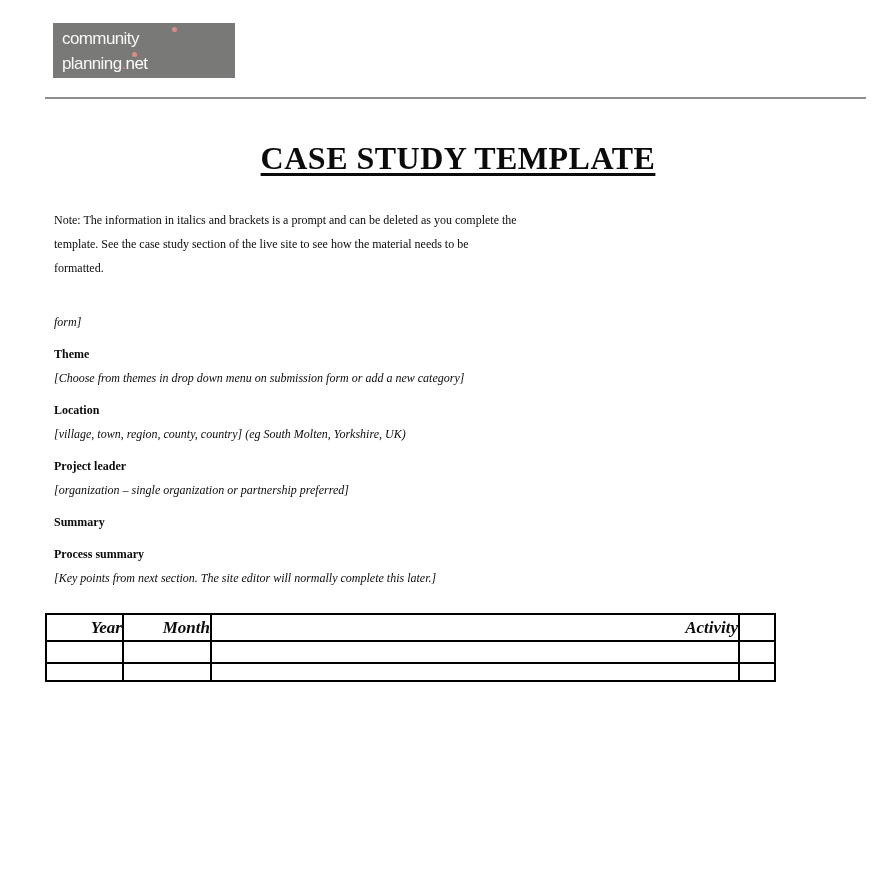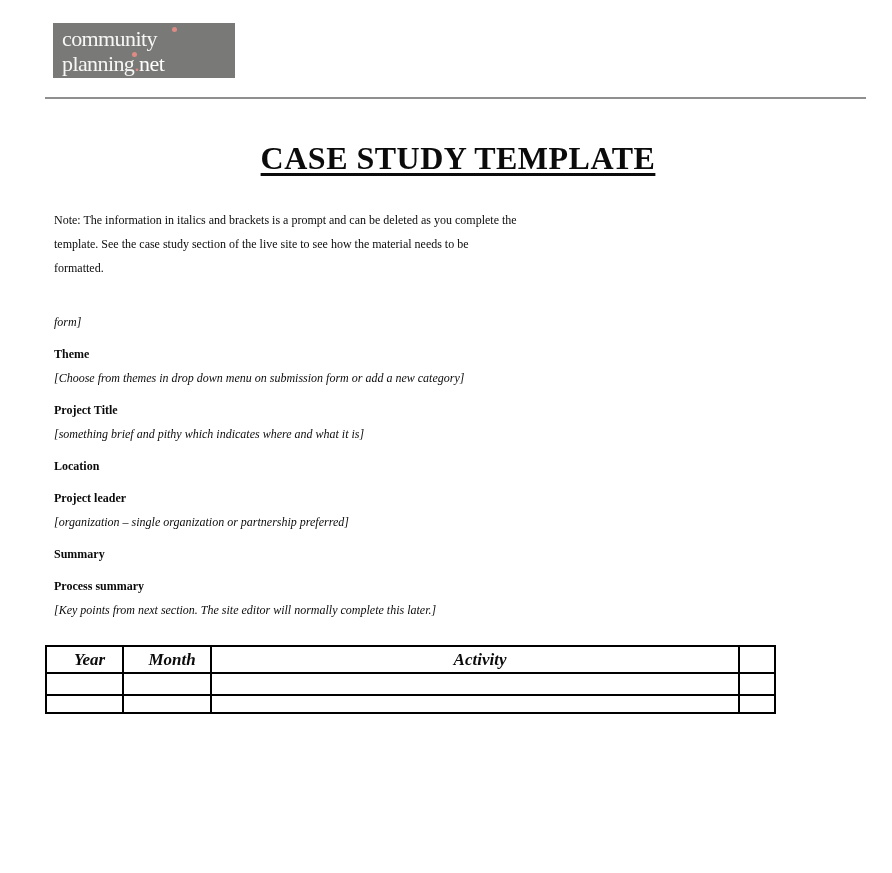--- a/index.html
+++ b/index.html
@@ -13,22 +13,22 @@
     color:#0b0b0b;
   }
 
   
   .logo {
     position:relative;
     margin:23px 0 0 53px;
     width:182px; height:55px;
     background:#797977;
     color:#f7f7f5;
-    font-family:Liberation Serif, serif;
-    font-size:22px; line-height:25px;
+    font-family:Liberation Sans, sans-serif;
+    font-size:17px; line-height:25px;
     letter-spacing:-0.6px;
     padding:3px 0 0 9px;
   }
   .logo-line { position:relative; white-space:nowrap; }
   .i-dot {
     position:absolute; width:5px; height:5px; border-radius:50%;
     background:#dd8b84;
   }
   .i-dot-1 { left:110px; top:1px; }
   .i-dot-2 { left:70px; top:1px; }
@@ -69,21 +69,21 @@
     width:729px;
   }
   .proc-table th, .proc-table td {
     border:2px solid #000000;
     padding:0 0 0 10px;
     vertical-align:middle;
   }
   .proc-table thead th {
     height:27px;
     font-size:17px; font-style:italic; font-weight:bold;
-    text-align:center;
+    text-align:right;
   }
   .proc-table tbody td { height:22px; }
   .proc-table tbody tr.partial td { height:18px; }
 </style>
 </head>
 <body>
 
 <div class="page">
 
   <div class="logo">
@@ -109,27 +109,24 @@
 
   <div class="revised">
     <div class="ln"><em>form]</em></div>
   </div>
 
   <div class="section">
     <div class="heading">Theme</div>
     <div class="prompt">[Choose from themes in drop down menu on submission form or add a new category]</div>
   </div>
 
-  <div class="section">
-    <div class="heading">Project Title</div>
-    <div class="prompt">[something brief and pithy which indicates where and what it is]</div>
-  </div>
 
   <div class="section">
     <div class="heading">Location</div>
+    <div class="prompt">[village, town, region, county, country] (eg South Molten, Yorkshire, UK)</div>
   </div>
 
   <div class="section">
     <div class="heading">Project leader</div>
     <div class="prompt">[organization – single organization or partnership preferred]</div>
   </div>
 
   <div class="section">
     <div class="heading">Summary</div>
   </div>

